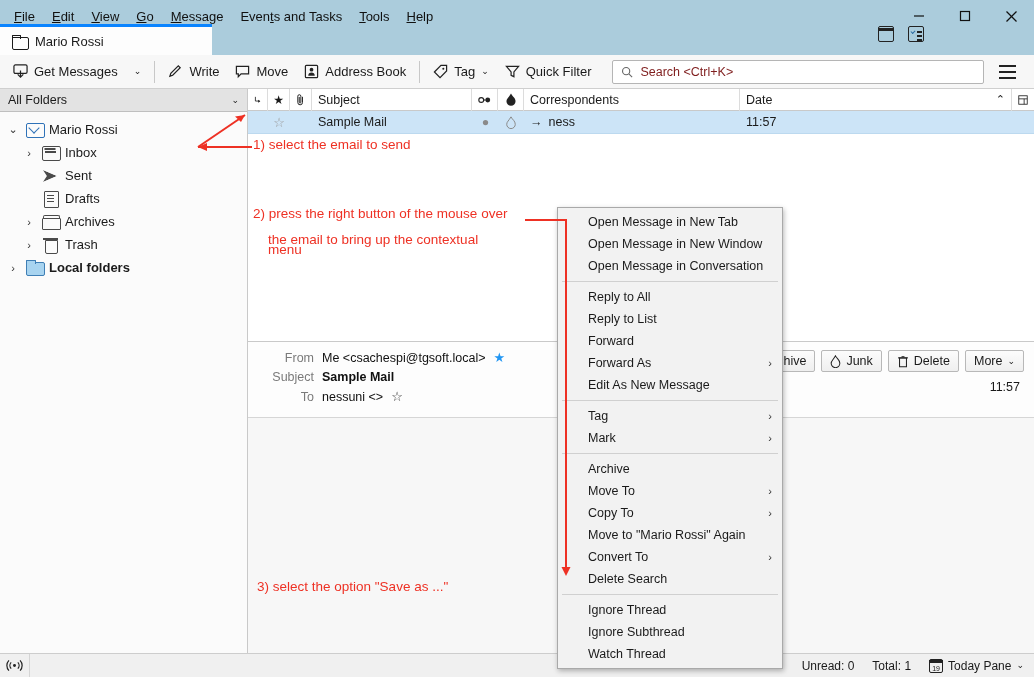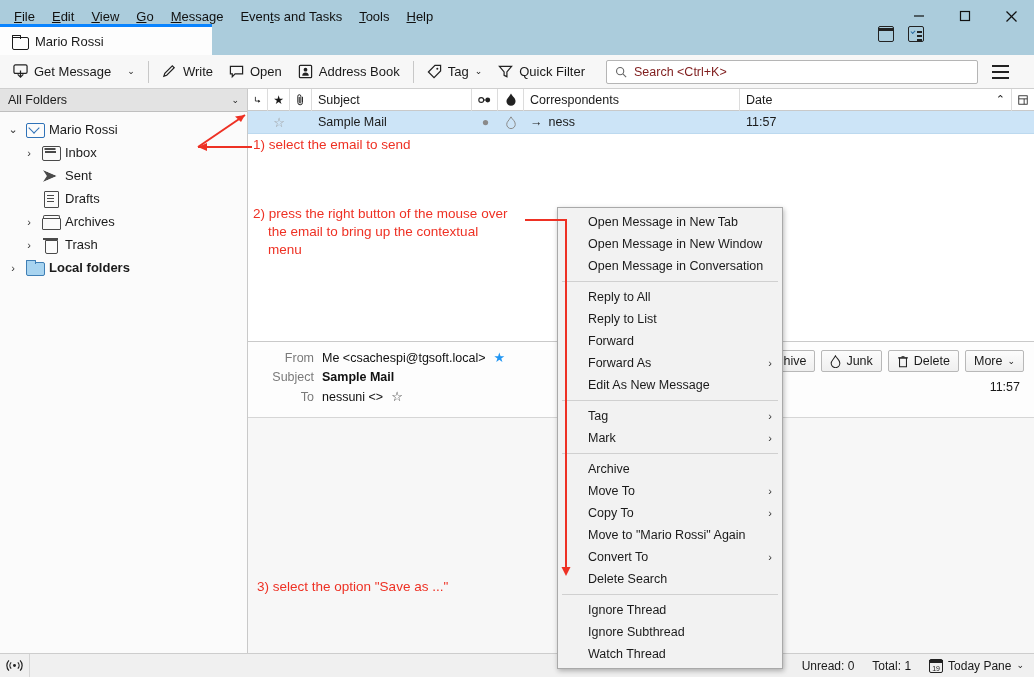--- a/index.html
+++ b/index.html
@@ -425,37 +425,37 @@
       </div>
     </div>
   </div>
 
   <div class="toolbar">
     <div class="tb-btn">
       <svg width="15" height="15" viewBox="0 0 16 16">
           <rect x="1" y="1" width="14" height="9" rx="1.5" fill="none" stroke="#222" stroke-width="1.3"></rect>
           <path d="M8 7 v6 M5 11 l3 3 3-3" fill="none" stroke="#222" stroke-width="1.3"></path>
         </svg>
-      <span>Get Message</span>
+      <span>Get Messages</span>
     </div>
     <div class="tb-btn">
       <span class="caret">⌄</span>
     </div>
     <div class="tb-sep"></div>
     <div class="tb-btn">
       <svg width="15" height="15" viewBox="0 0 16 16">
           <path d="M2 13 l1-3 8-8 2 2 -8 8 z" fill="none" stroke="#222" stroke-width="1.3"></path>
         </svg>
       <span>Write</span>
     </div>
     <div class="tb-btn">
       <svg width="15" height="15" viewBox="0 0 16 16">
           <path d="M1.5 2.5 h13 v8 h-8 l-3 3 v-3 h-2 z" fill="none" stroke="#222" stroke-width="1.3"></path>
         </svg>
-      <span>Open</span>
+      <span>Move</span>
     </div>
     <div class="tb-btn">
       <svg width="15" height="15" viewBox="0 0 16 16">
           <rect x="1.5" y="1.5" width="13" height="13" rx="1" fill="none" stroke="#222" stroke-width="1.3"></rect>
           <circle cx="8" cy="6" r="2" fill="#222"></circle>
           <path d="M4.5 12.5 c0-2.2 1.6-3.4 3.5-3.4 s3.5 1.2 3.5 3.4" fill="#222"></path>
         </svg>
       <span>Address Book</span>
     </div>
     <div class="tb-sep"></div>
@@ -748,21 +748,21 @@
 
     <svg class="arrowhead" style="left:190px; top:18px; width:70px; height:45px;">
       <path d="M8 40 L55 8" stroke="#ee3124" stroke-width="2" fill="none"></path>
       <path d="M55 8 l-10 1.5 l6 5.5 z" fill="#ee3124"></path>
       <path d="M8 40 L8 40 L62 40" stroke="#ee3124" stroke-width="2" fill="none"></path>
       <path d="M8 40 l9 -4 l0 8 z" fill="#ee3124"></path>
     </svg>
     <div class="anno" style="left:253px; top:47px;">1) select the email to send</div>
 
     <div class="anno" style="left:253px; top:116px;">2) press the right button of the mouse over</div>
-    <div class="anno" style="left:268px; top:134px;">the email to bring up the contextual</div>
+    <div class="anno" style="left:268px; top:142px;">the email to bring up the contextual</div>
     <div class="anno" style="left:268px; top:152px;">menu</div>
     <svg class="arrowhead" style="left:525px; top:125px; width:45px; height:12px;">
       <path d="M0 6 L42 6" stroke="#ee3124" stroke-width="2" fill="none"></path>
     </svg>
     <svg class="arrowhead" style="left:561px; top:125px; width:14px; height:365px;">
       <path d="M5 6 L5 355" stroke="#ee3124" stroke-width="2" fill="none"></path>
       <path d="M5 362 l-4.5 -9 l9 0 z" fill="#ee3124"></path>
     </svg>
 
     <div class="anno" style="left:257px; top:489px;">3) select the option "Save as ..."</div>

